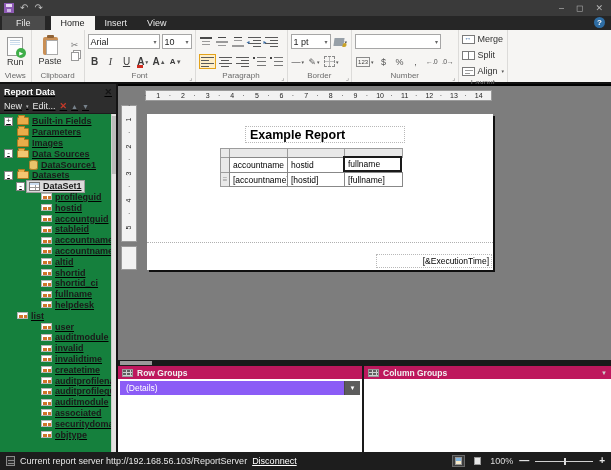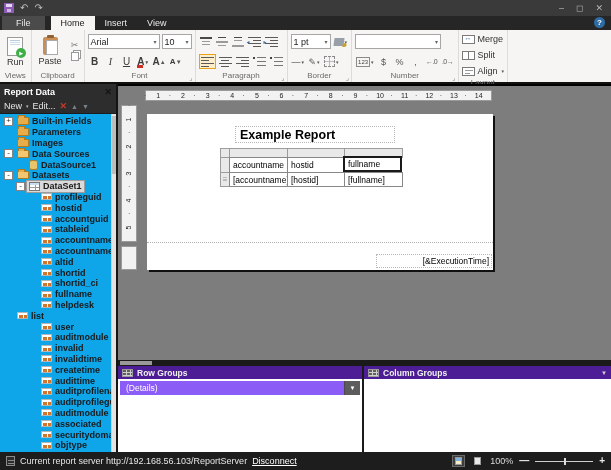--- a/index.html
+++ b/index.html
@@ -85,21 +85,21 @@
   .cellsic { width:13px; height:9px; border:1px solid #7a7a7a; background:#fff; position:relative; }
   .cellsic.split::after { content:""; position:absolute; left:50%; top:0; bottom:0; width:1px; background:#7a7a7a; }
   .cellsic.merge::after { content:"↔"; position:absolute; left:2px; top:-2px; font-size:7px; color:#3b6ea5; }
   .cellsic.alignic { background:linear-gradient(#9a9a9a,#9a9a9a) 2px 2px/8px 1px no-repeat,linear-gradient(#9a9a9a,#9a9a9a) 2px 5px/5px 1px no-repeat,#fff; }
   .laybtn { display:flex; align-items:center; gap:3px; font-size:9px; color:#333; height:14px; background:none; border:none; }
 
   
   .main { flex:1; display:flex; min-height:0; }
 
   
-  .leftpanel { width:118px; flex:0 0 118px; background:#0ea5e9; border-right:2px solid #141414; display:flex; flex-direction:column; }
+  .leftpanel { width:118px; flex:0 0 118px; background:#15803d; border-right:2px solid #141414; display:flex; flex-direction:column;text-decoration:underline; }
   .lp-header { height:15px; background:#2d2d2d; color:#fff; font-size:9px; font-weight:bold;
                display:flex; align-items:center; padding:0 4px; }
   .lp-header .x { margin-left:auto; color:#141414; font-weight:bold; font-size:9px; }
   .lp-toolbar { height:15px; background:#2d2d2d; display:flex; align-items:center; gap:4px; padding:0 4px;
                 font-size:9px; color:#e4e4e4; border-bottom:1px solid #1c1c1c; }
   .lp-toolbar .caret { font-size:5px; color:#bbb; }
   .lp-toolbar .del { color:#c63a2a; font-weight:bold; }
   .lp-toolbar .mv { color:#77828c; font-size:7px; }
   .tree { flex:1; position:relative; overflow:hidden; padding-top:2px; }
   .tree-row { display:flex; align-items:center; gap:2px; height:10.8px; padding-left:4px; }
@@ -133,39 +133,39 @@
   .hr-cell::before { content:"·"; position:absolute; left:-2px; top:0; color:#555; }
   .vruler { position:absolute; left:3px; width:16px; background:#f2f2f2; border:1px solid #9a9a9a; }
   .vruler.body { top:19px; height:137px; display:flex; flex-direction:column; }
   .vruler.foot { top:160px; height:24px; }
   .vr-cell { flex:1; position:relative; display:flex; align-items:center; justify-content:center; }
   .vr-cell::before { content:"·"; position:absolute; top:-4px; left:6px; font-size:7px; color:#555; }
   .vr-num { font-size:7px; color:#222; transform:rotate(-90deg); }
 
   .page { position:absolute; left:29px; top:28px; width:346px; height:156px; background:#fff; box-shadow:2px 2px 0 #101010; }
   .pg-divider { position:absolute; left:0; right:0; top:128px; border-top:1px dotted #b0b0b0; }
-  .titlebox { position:absolute; left:88px; top:12px; width:160px; height:17px; border:1px dotted #b8b8b8;
+  .titlebox { position:absolute; left:98px; top:12px; width:160px; height:17px; border:1px dotted #b8b8b8;
               display:flex; align-items:center; padding-left:4px; font-size:12.5px; font-weight:bold; color:#000; }
   .tablix { position:absolute; left:74px; top:35px; }
   .trow { display:flex; }
   .tcell { border:1px solid #888; margin:-1px 0 0 -1px; font-size:8.5px; display:flex; align-items:center; padding-left:3px; background:#fff; overflow:hidden; white-space:nowrap; }
   .tcell.handle { background:#e9e9e9; border-color:#9c9c9c; padding:0; justify-content:center; color:#8a8a8a; }
   .tcell.c0 { width:10px; flex:0 0 10px; }
   .tcell.c1 { width:59px; } .tcell.c2 { width:58px; } .tcell.c3 { width:59px; }
   .tcell.h10 { height:10px; } .tcell.h16 { height:16px; } .tcell.h15 { height:15px; }
   .tcell.selcell { border:2px solid #1a1a1a; margin:-2px -1px -1px -2px; z-index:2; }
   .rowhandle-ic { font-size:8px; color:#8f8f8f; }
   .execbox { position:absolute; right:1px; top:140px; width:116px; height:14px; border:1px dotted #b8b8b8;
              font-size:8.5px; color:#000; display:flex; align-items:center; justify-content:flex-end; padding-right:2px; }
 
   
   .gsplitter { position:absolute; left:0; right:0; bottom:86px; height:6px; background:#1a1a1a; }
   .gs-handle { position:absolute; left:2px; top:1px; width:32px; height:4px; background:#9a9a9a; }
   .gpanels { position:absolute; left:0; right:0; bottom:0; height:86px; display:flex; flex-direction:column; }
-  .gheads { height:13px; display:flex; background:#4c1d95; }
+  .gheads { height:13px; display:flex; background:#be185d; }
   .ghead { display:flex; align-items:center; gap:4px; color:#f0f0f0; font-size:8.5px; font-weight:bold; padding:0 4px; }
   .ghead.rowg { width:246px; border-right:2px solid #1a1a1a; }
   .ghead.colg { flex:1; }
   .ghead .gdrop { margin-left:auto; font-size:6px; color:#cfcfcf; }
   .grid-ic { width:11px; height:8px; border:1px solid #9a9a9a; background:
       linear-gradient(#cfcfcf,#cfcfcf) 0 2px/11px 1px no-repeat,
       linear-gradient(#cfcfcf,#cfcfcf) 0 5px/11px 1px no-repeat,
       linear-gradient(#cfcfcf,#cfcfcf) 3px 0/1px 8px no-repeat,
       linear-gradient(#cfcfcf,#cfcfcf) 7px 0/1px 8px no-repeat,#5f5f5f; }
   .gbodies { flex:1; display:flex; }
@@ -582,27 +582,20 @@
             <span class="row-main">
               <span class="ticon ic-field"></span>
               <span class="tlabel">invalidtime</span>
             </span>
           </div>
           <div class="tree-row" style="padding-left: 28px;">
             <span class="twisty"></span>
             <span class="row-main">
               <span class="ticon ic-field"></span>
               <span class="tlabel">createtime</span>
-            </span>
-          </div>
-          <div class="tree-row" style="padding-left: 28px;">
-            <span class="twisty"></span>
-            <span class="row-main">
-              <span class="ticon ic-field"></span>
-              <span class="tlabel">audittime</span>
             </span>
           </div>
           <div class="tree-row" style="padding-left: 28px;">
             <span class="twisty"></span>
             <span class="row-main">
               <span class="ticon ic-field"></span>
               <span class="tlabel">auditprofilename</span>
             </span>
           </div>
           <div class="tree-row" style="padding-left: 28px;">

